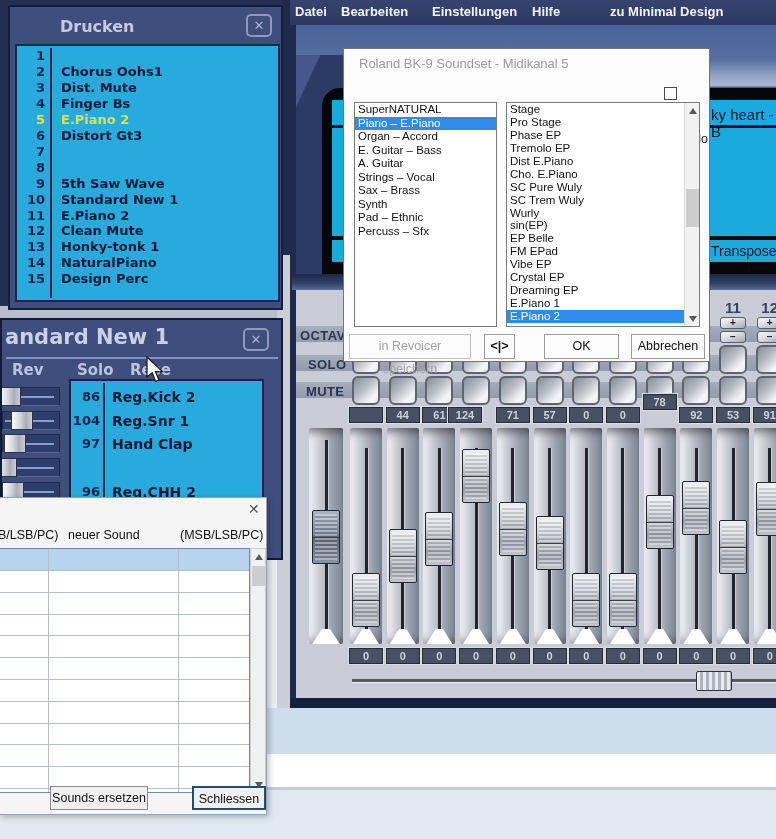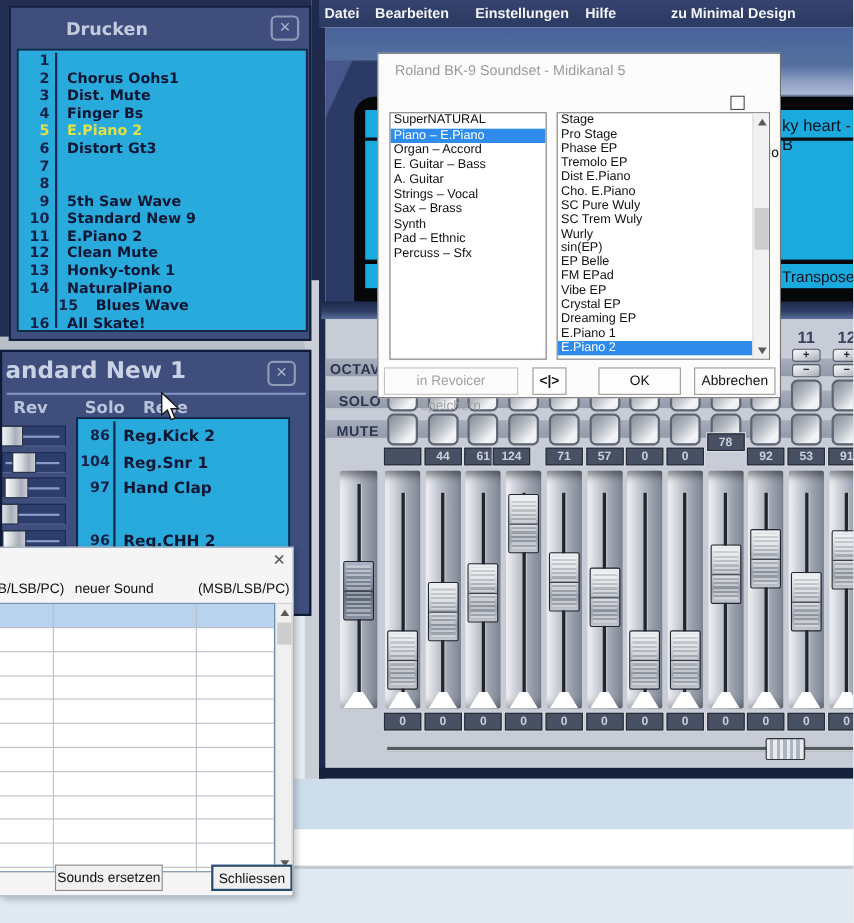--- a/index.html
+++ b/index.html
@@ -310,45 +310,41 @@
         <div class="dr-row" style="top: 113.65px;">
           <div class="dr-num">8</div>
           <div class="dr-name"></div>
         </div>
         <div class="dr-row" style="top: 129.6px;">
           <div class="dr-num">9</div>
           <div class="dr-name">5th Saw Wave</div>
         </div>
         <div class="dr-row" style="top: 145.55px;">
           <div class="dr-num">10</div>
-          <div class="dr-name">Standard New 9</div>
+          <div class="dr-name">Standard New 1</div>
         </div>
         <div class="dr-row" style="top: 161.5px;">
           <div class="dr-num">11</div>
           <div class="dr-name">E.Piano 2</div>
         </div>
         <div class="dr-row" style="top: 177.45px;">
           <div class="dr-num">12</div>
           <div class="dr-name">Clean Mute</div>
         </div>
         <div class="dr-row" style="top: 193.4px;">
           <div class="dr-num">13</div>
           <div class="dr-name">Honky-tonk 1</div>
         </div>
         <div class="dr-row" style="top: 209.35px;">
           <div class="dr-num">14</div>
           <div class="dr-name">NaturalPiano</div>
         </div>
-        <div class="dr-row" style="top: 225.3px; margin-left: 26px;">
+        <div class="dr-row" style="top: 225.3px;">
           <div class="dr-num">15</div>
-          <div class="dr-name">Blues Wave</div>
-        </div>
-        <div class="dr-row" style="top: 241.25px;">
-          <div class="dr-num">16</div>
-          <div class="dr-name">All Skate!</div>
+          <div class="dr-name">Design Perc</div>
         </div>
       </div>
   </div>
 
   <div class="abs" id="stdwin">
     <div id="std-title">andard New 1</div>
     <div class="win-close" style="left:241px;top:8px">✕</div>
     <div id="std-divider"></div>
     <div class="std-hdr" style="left:10px">Rev</div>
     <div class="std-hdr" style="left:75px">Solo</div>

